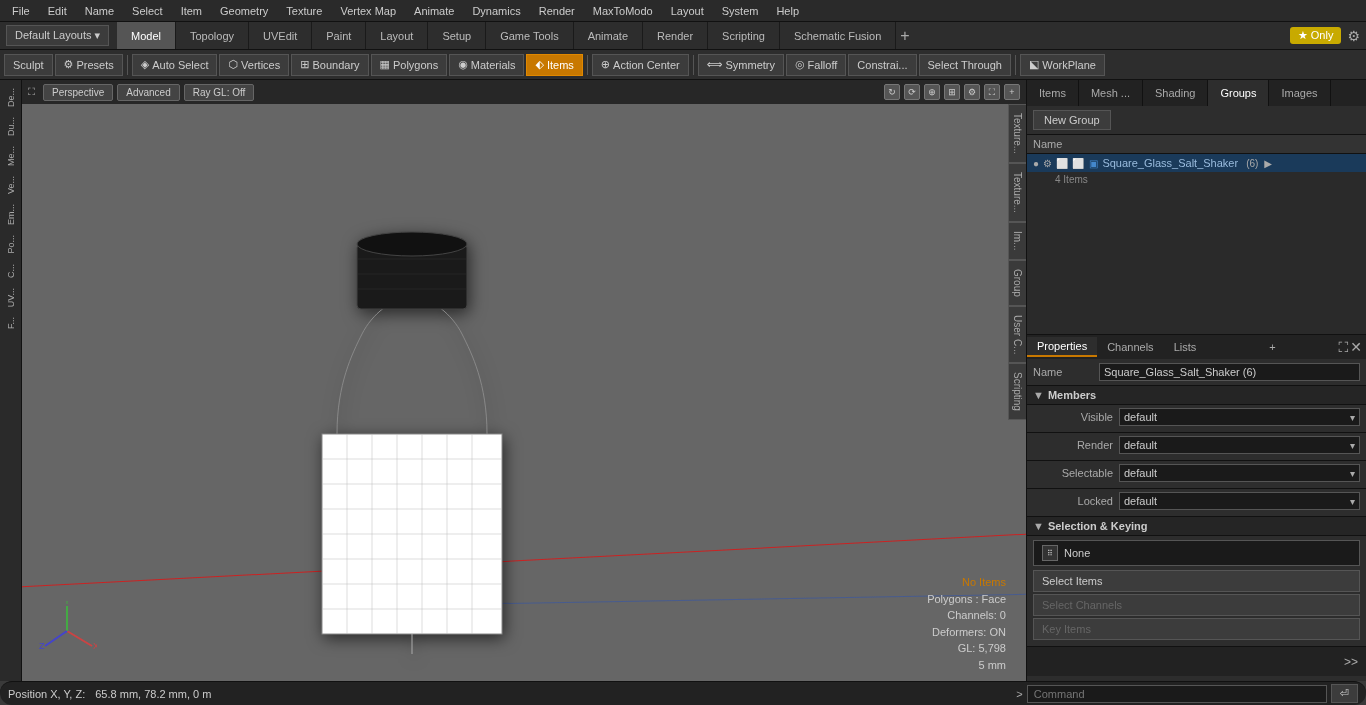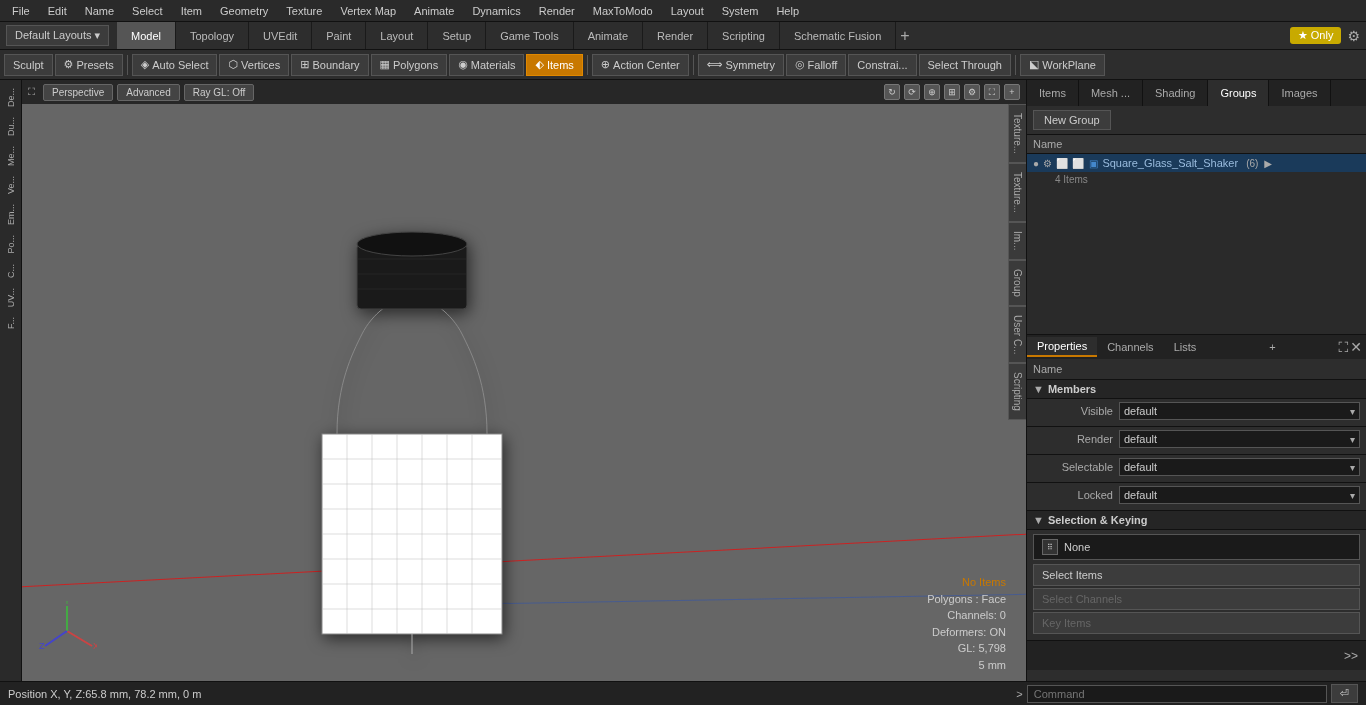--- a/index.html
+++ b/index.html
@@ -429,20 +429,22 @@
     }
 
     
     #statusbar {
       height: 24px;
       background: #222;
       display: flex;
       align-items: center;
       padding: 0 8px;
       border-top: 1px solid #111;
+      gap: 10px;
+      border-radius: 12px;
     }
     .status-pos {
       font-size: 11px;
       color: #ccc;
     }
     .status-right {
       margin-left: auto;
       display: flex;
       align-items: center;
       gap: 4px;
@@ -691,20 +693,21 @@
         <div class="props-tab">Lists</div>
         <div class="props-tab-plus">+</div>
         <div class="props-expand-btns">
           <span class="props-exp-btn">⛶</span>
           <span class="props-exp-btn">✕</span>
         </div>
       </div>
 
       <div class="props-name-row">
         <span class="props-label">Name</span>
+        <input class="props-input" type="text" value="Square_Glass_Salt_Shaker (6)" style="">
       </div>
 
       <div class="section-header">
         <span class="section-arrow">▼</span>
         <span class="section-title">Members</span>
       </div>
 
       <div class="member-row">
         <span class="member-label">Visible</span>
         <div class="member-dropdown">

